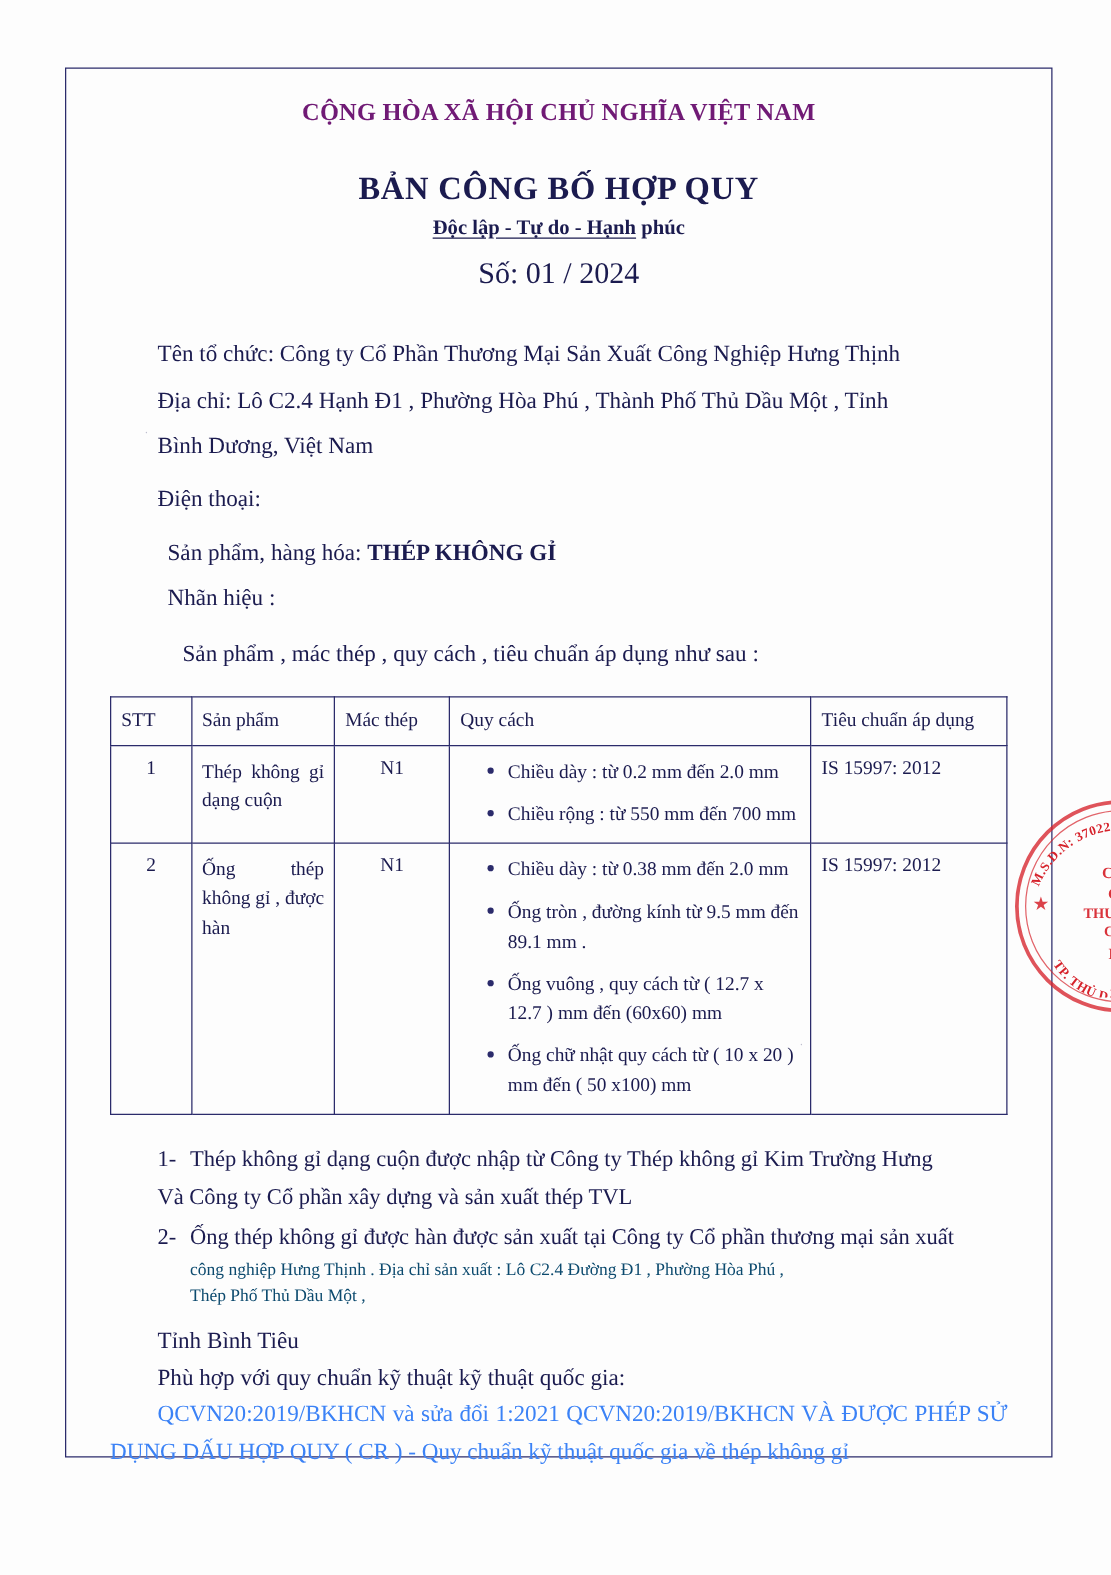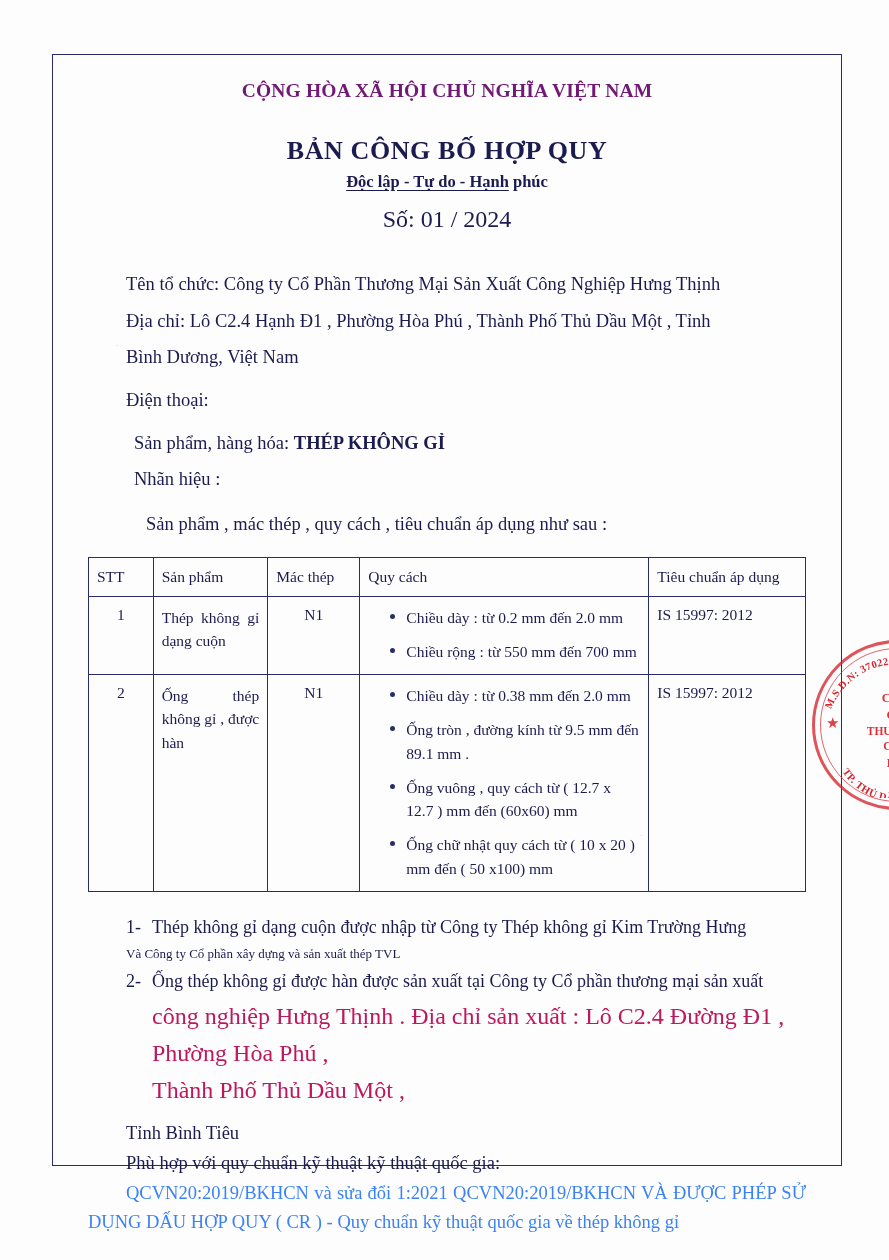--- a/index.html
+++ b/index.html
@@ -135,22 +135,22 @@
   .note-row {
     display: flex;
     font-size: 18px;
     line-height: 1.55;
     color: #1b1b4f;
     margin-bottom: 2px;
     padding-left: 38px;
   }
   .note-num { width: 26px; flex: none; }
   .note-text { flex: 1; }
-  .note-cont { padding-left: 38px; font-size: 13px; line-height: 1.55; color:#1b1b4f; }
-  .note-cont-indent { padding-left: 64px; font-size: 24px; line-height: 1.55; color:#be185d; }
+  .note-cont { padding-left: 38px; font-size: 18px; line-height: 1.55; color:#1b1b4f; }
+  .note-cont-indent { padding-left: 64px; font-size: 14px; line-height: 1.55; color:#0c4a6e; }
 
   .tail { margin-top: 10px; }
   .tail-line { font-size: 18.5px; line-height: 1.6; color: #1b1b4f; }
   .tail-just {
     font-size: 18.5px;
     line-height: 1.6;
     color: #3b82f6;
     text-align: justify;
     padding-left: 38px;
   }
@@ -297,21 +297,21 @@
         <div class="note-num">1-</div>
         <div class="note-text">Thép không gỉ dạng cuộn được nhập từ Công ty Thép không gỉ Kim Trường Hưng</div>
       </div>
       <div class="note-cont">Và Công ty Cổ phần xây dựng và sản xuất thép TVL</div>
 
       <div class="note-row" style="margin-top:4px;">
         <div class="note-num">2-</div>
         <div class="note-text">Ống thép không gỉ được hàn được sản xuất tại Công ty Cổ phần thương mại sản xuất</div>
       </div>
       <div class="note-cont-indent">công nghiệp Hưng Thịnh . Địa chỉ sản xuất : Lô C2.4 Đường Đ1 , Phường Hòa Phú ,</div>
-      <div class="note-cont-indent">Thành Phố Thủ Dầu Một ,</div>
+      <div class="note-cont-indent">Thép Phố Thủ Dầu Một ,</div>
     </div>
 
     <div class="tail">
       <div class="tail-line indent-1">Tỉnh Bình Tiêu</div>
       <div class="tail-line indent-1">Phù hợp với quy chuẩn kỹ thuật kỹ thuật quốc gia:</div>
       <div class="tail-just" style="padding-left:0; text-indent:38px;">QCVN20:2019/BKHCN và sửa đổi 1:2021  QCVN20:2019/BKHCN VÀ ĐƯỢC PHÉP SỬ DỤNG DẤU HỢP QUY ( CR ) -  Quy chuẩn kỹ thuật quốc gia về thép không gỉ</div>
     </div>
 
   </div>
 

